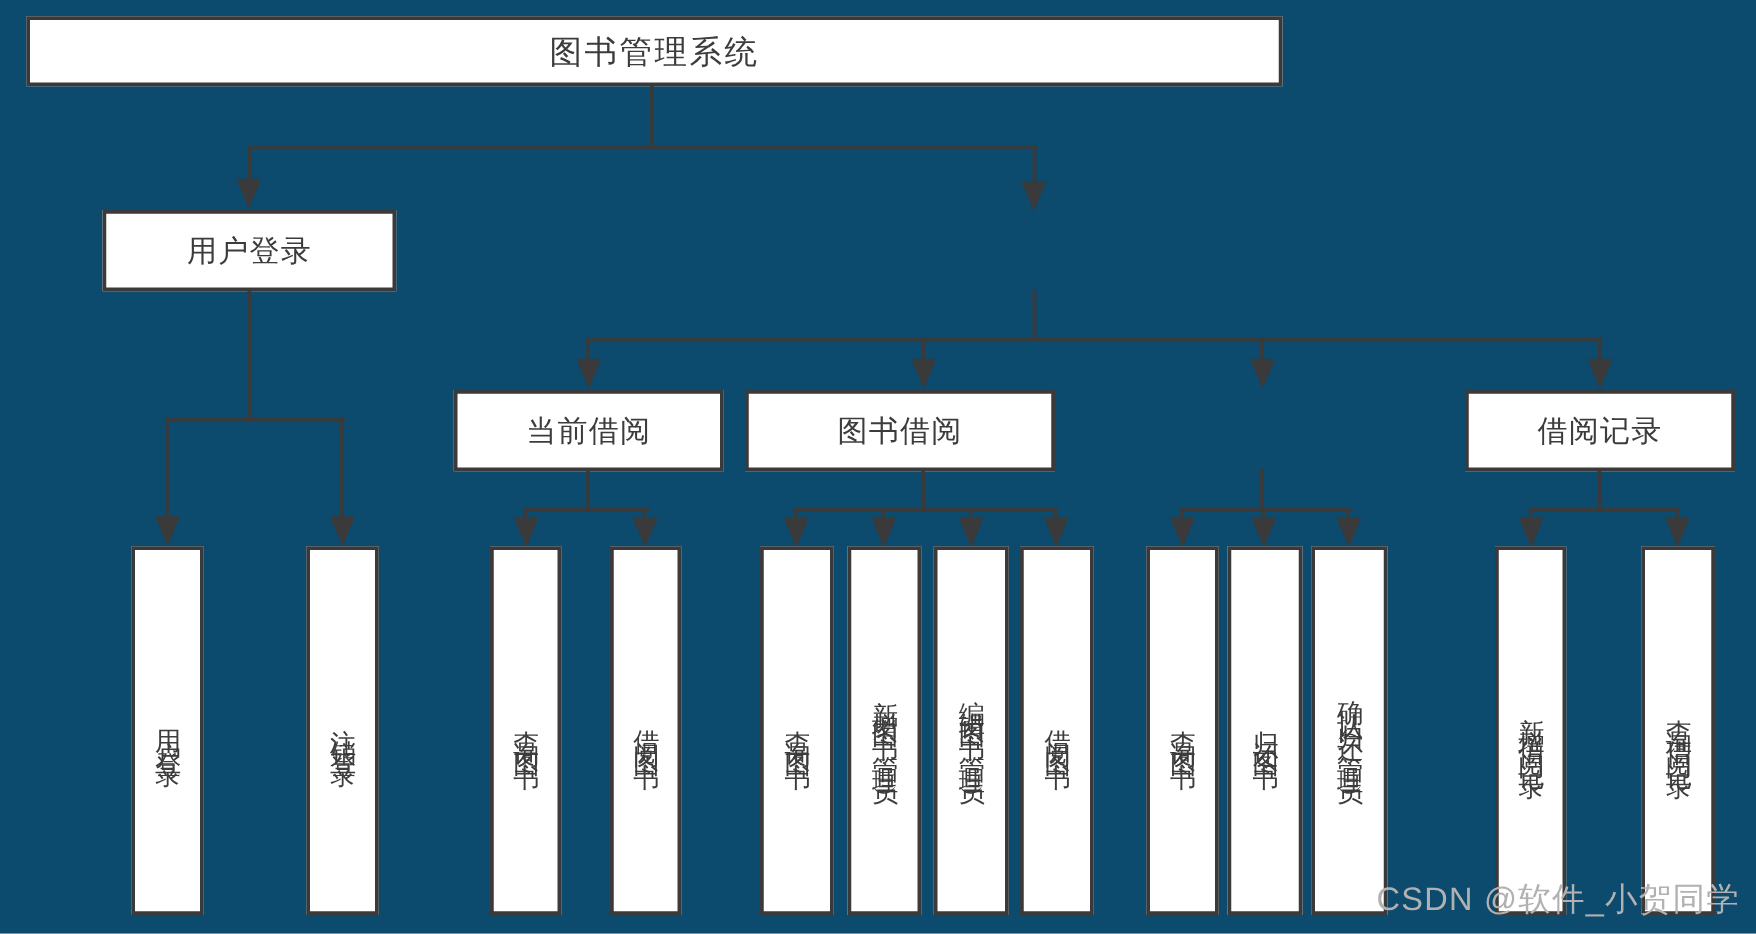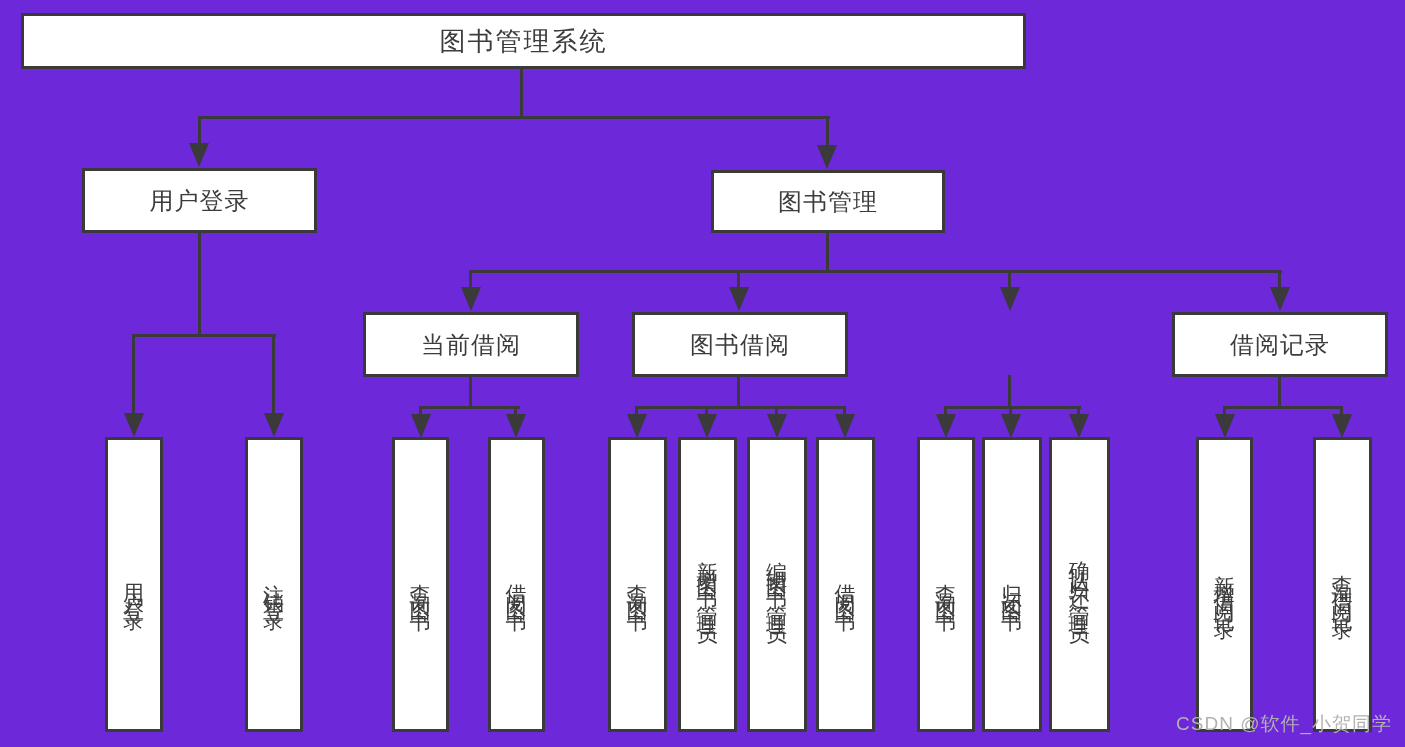--- a/index.html
+++ b/index.html
@@ -2,21 +2,21 @@
 <html><head>
 <meta charset="utf-8">
 <style>
   :root{
     --line:#3a3a3a;
     --text:#3c3c3c;
     --wm:#b1b1b1;
   }
   html,body{margin:0;padding:0;background:#fff;}
   body{font-family:"Liberation Sans","DejaVu Sans",sans-serif;}
-  .stage{position:relative;width:1405px;height:747px;background:#6d28d9;overflow:hidden;}
+  .stage{position:relative;width:1405px;height:747px;background:#0c4a6e;overflow:hidden;}
   .box{
     position:absolute;box-sizing:border-box;background:#fff;
     border:3px solid var(--line);
     display:flex;align-items:center;justify-content:center;
     color:var(--text);
   }
   .hlabel{font-size:24px;letter-spacing:1px;white-space:nowrap;}
   .rootlabel{font-size:26px;letter-spacing:2px;}
   .vtext{
     writing-mode:vertical-rl;text-orientation:mixed;
@@ -27,44 +27,41 @@
   .v{width:3px;}
   .h{height:3px;}
   .arrow{
     position:absolute;width:0;height:0;
     border-left:10px solid transparent;
     border-right:10px solid transparent;
     border-top:24px solid var(--line);
   }
   .watermark{
     position:absolute;right:13px;bottom:10px;
-    font-size:19px;color:var(--wm);letter-spacing:1px;white-space:nowrap;
+    font-size:26px;color:var(--wm);letter-spacing:1px;white-space:nowrap;
   }
 </style>
 </head>
 <body>
 
 <div class="stage">
 
   <div class="box" style="left:21px;top:13px;width:1005px;height:56px">
     <span class="rootlabel">图书管理系统</span>
   </div>
 
   <div class="line v" style="left:520px;top:68px;height:50px"></div>
   <div class="line h" style="left:198px;top:116px;width:632px"></div>
   <div class="line v" style="left:198px;top:116px;height:30px"></div>
   <div class="arrow" style="left:189px;top:143px"></div>
   <div class="line v" style="left:826px;top:116px;height:32px"></div>
   <div class="arrow" style="left:817px;top:145px"></div>
 
   <div class="box" style="left:82px;top:168px;width:235px;height:65px">
     <span class="hlabel">用户登录</span>
-  </div>
-  <div class="box" style="left:711px;top:170px;width:234px;height:63px">
-    <span class="hlabel">图书管理</span>
   </div>
 
   <div class="line v" style="left:198px;top:232px;height:104px"></div>
   <div class="line h" style="left:132px;top:334px;width:144px"></div>
   <div class="line v" style="left:132px;top:334px;height:80px"></div>
   <div class="arrow" style="left:124px;top:413px"></div>
   <div class="line v" style="left:272px;top:334px;height:80px"></div>
   <div class="arrow" style="left:264px;top:413px"></div>
 
   <div class="line v" style="left:826px;top:232px;height:41px"></div>
@@ -74,21 +71,21 @@
   <div class="line v" style="left:737px;top:270px;height:22px"></div>
   <div class="arrow" style="left:729px;top:287px"></div>
   <div class="line v" style="left:1008px;top:270px;height:22px"></div>
   <div class="arrow" style="left:1000px;top:287px"></div>
   <div class="line v" style="left:1278px;top:270px;height:22px"></div>
   <div class="arrow" style="left:1270px;top:287px"></div>
 
   <div class="box" style="left:363px;top:312px;width:216px;height:65px">
     <span class="hlabel">当前借阅</span>
   </div>
-  <div class="box" style="left:632px;top:312px;width:216px;height:65px">
+  <div class="box" style="left:596px;top:312px;width:248px;height:65px">
     <span class="hlabel">图书借阅</span>
   </div>
   <div class="box" style="left:1172px;top:312px;width:216px;height:65px">
     <span class="hlabel">借阅记录</span>
   </div>
 
   <div class="line v" style="left:469px;top:375px;height:34px"></div>
   <div class="line h" style="left:419px;top:406px;width:101px"></div>
   <div class="line v" style="left:419px;top:406px;height:12px"></div>
   <div class="arrow" style="left:411px;top:414px"></div>

